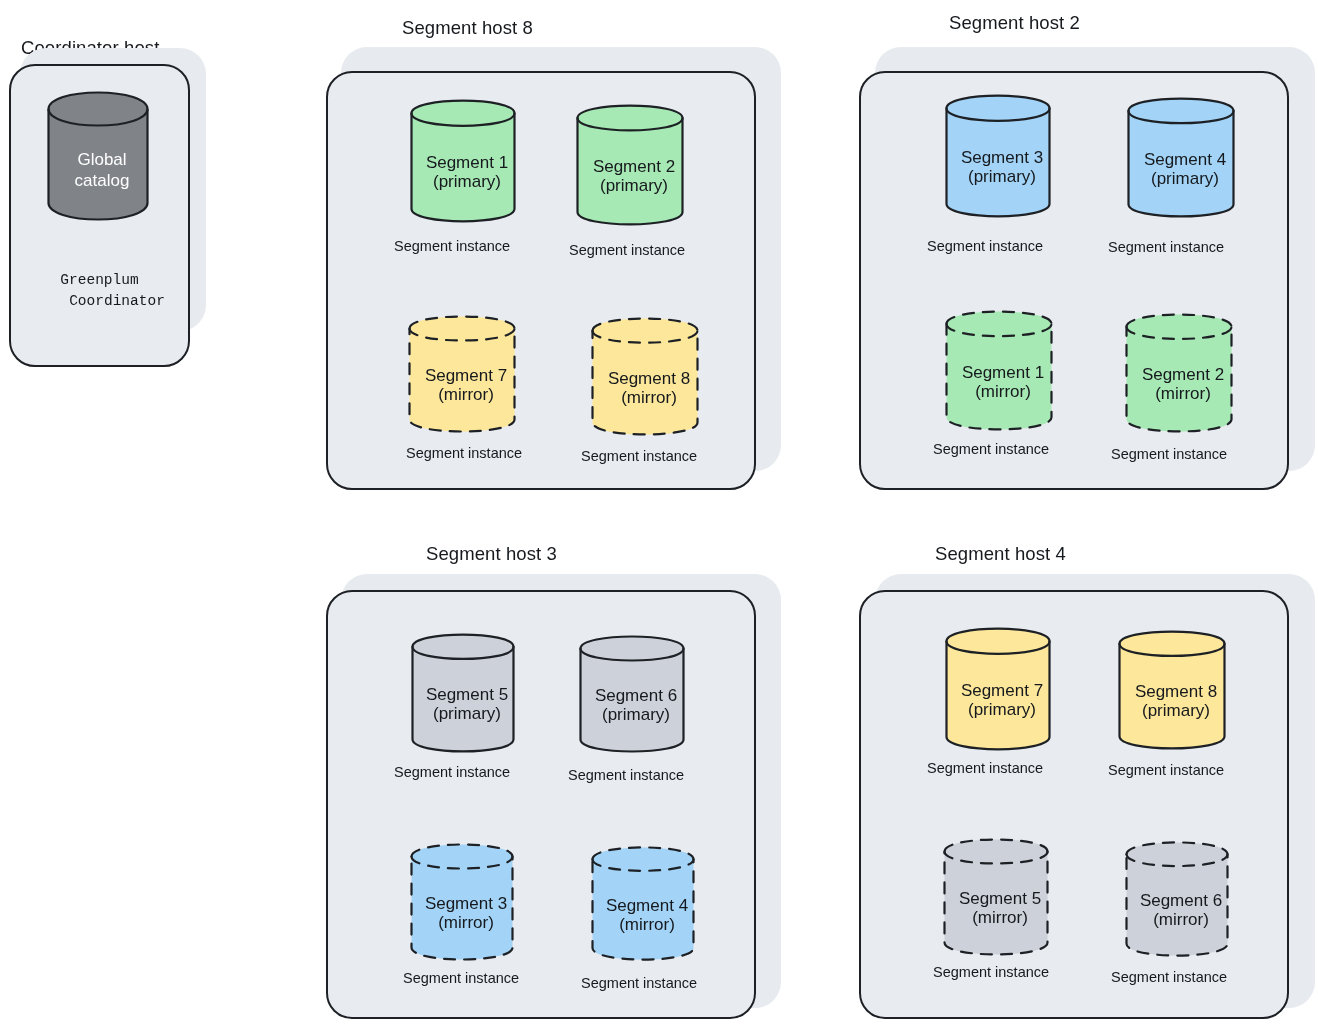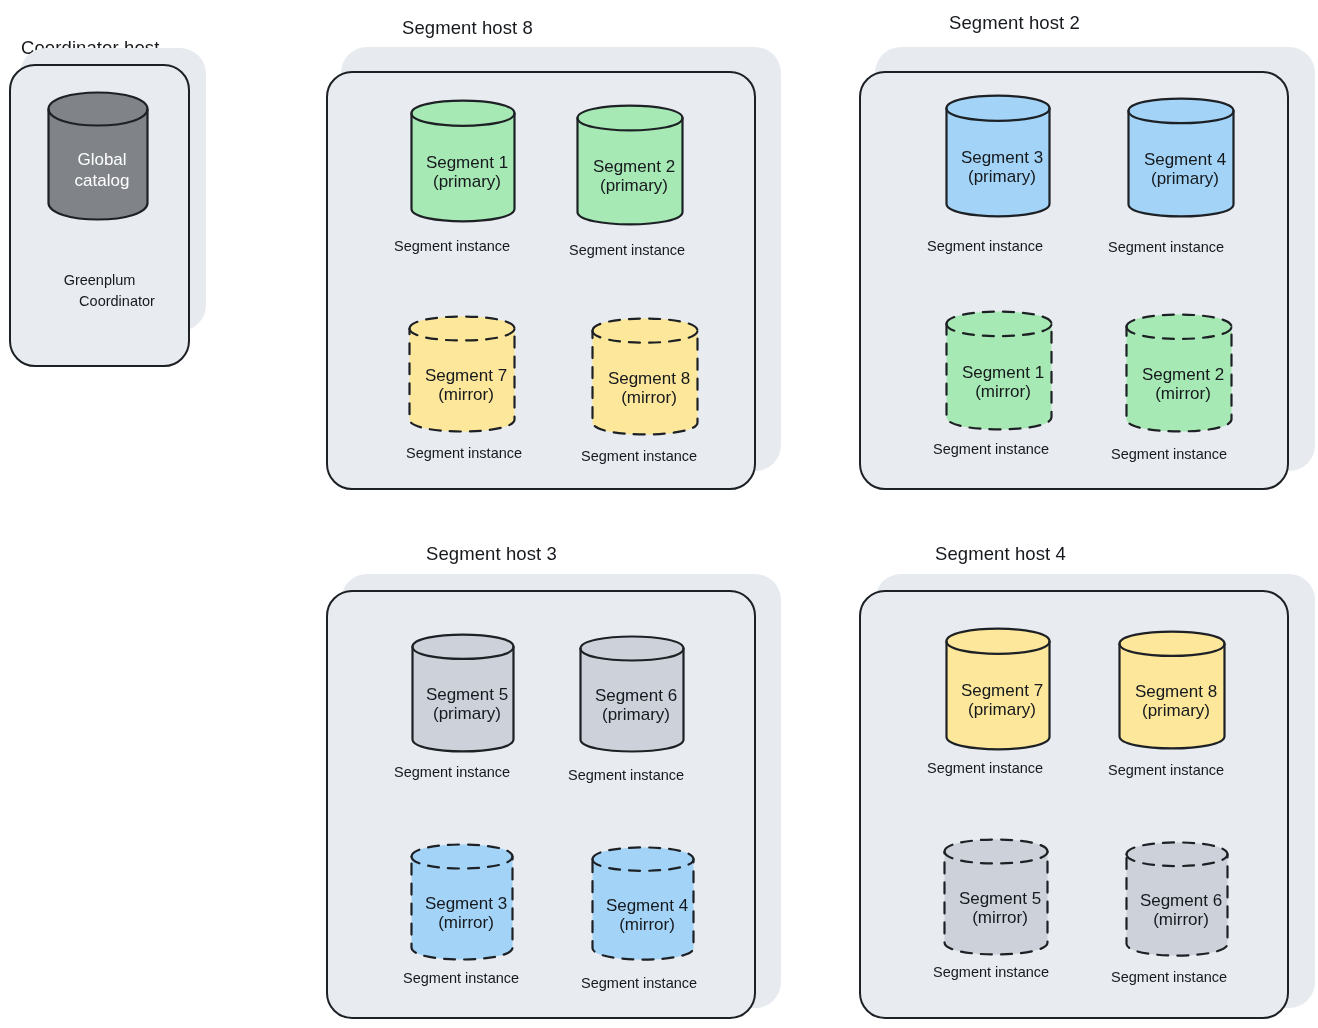--- a/index.html
+++ b/index.html
@@ -74,20 +74,21 @@
     white-space: nowrap;
   }
 
   .coord-caption {
     position: absolute;
     text-align: center;
     font-size: 14.5px;
     line-height: 21px;
     color: #16191d;
     white-space: nowrap;
+    font-family: Liberation Mono, monospace;
   }
 </style>
 </head>
 <body>
 
 <div class="host-title" style="left:21px; top:19px;margin-top:20px;">Coordinator host</div>
 
 <div class="host">
   <div class="host-shadow" style="left:20px; top:48px; width:186px; height:283px;"></div>
   <div class="host-box" style="left:9px; top:64px; width:181px; height:303px;"></div>

